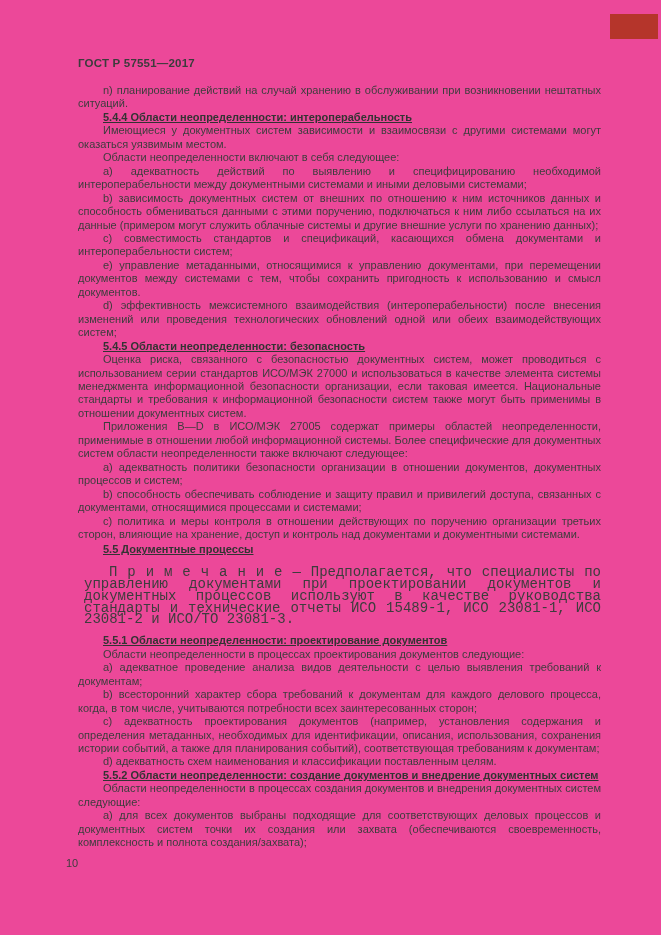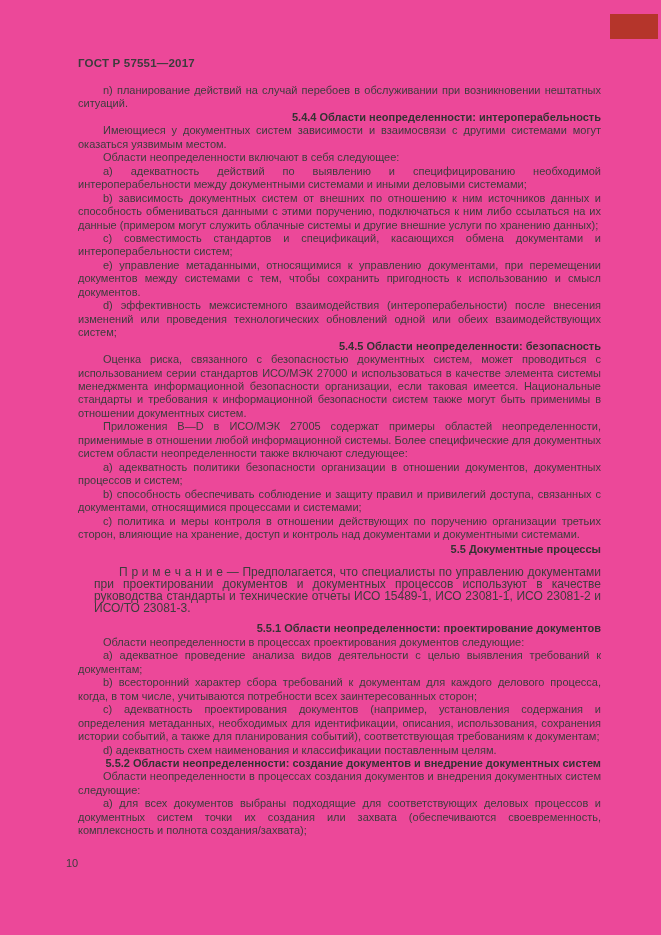--- a/index.html
+++ b/index.html
@@ -37,50 +37,52 @@
   .para {
     margin: 0;
     font-size: 11px;
     line-height: 13.45px;
     text-align: justify;
     text-indent: 25px;
     color: #3d3d3d;
   }
   .para.heading {
     font-weight: bold;
-    text-align: right;
+    text-align: left;
     color: #333333;
+    text-decoration: underline;
   }
   .para.heading.section {
     margin-top: 2px;
     margin-bottom: 5px;
   }
   .note {
-    margin: 10px 0 8px 16px;
-    font-size: 12px;
+    margin: 10px 0 8px 6px;
+    font-size: 14px;
     line-height: 11.9px;
     text-align: justify;
     text-indent: 25px;
     color: #3d3d3d;
+    font-family: Liberation Mono, monospace;
   }
   .page-number {
     position: absolute;
     top: 857px; left: 66px;
     font-size: 11px;
     color: #3d3d3d;
   }
 </style>
 </head>
 <body>
 
 <div class="page">
   <div class="red-stamp" style="background: rgb(181, 53, 43);"></div>
   <div class="doc-header">ГОСТ Р 57551—2017</div>
   <div class="content">
-      <p class="para">n) планирование действий на случай перебоев в обслуживании при возникновении нештатных ситуаций.</p>
+      <p class="para">n) планирование действий на случай хранению в обслуживании при возникновении нештатных ситуаций.</p>
       <p class="para heading">5.4.4 Области неопределенности: интероперабельность</p>
       <p class="para">Имеющиеся у документных систем зависимости и взаимосвязи с другими системами могут оказаться уязвимым местом.</p>
       <p class="para">Области неопределенности включают в себя следующее:</p>
       <p class="para">a) адекватность действий по выявлению и специфицированию необходимой интероперабельности между документными системами и иными деловыми системами;</p>
       <p class="para">b) зависимость документных систем от внешних по отношению к ним источников данных и способность обмениваться данными с этими поручению, подключаться к ним либо ссылаться на их данные (примером могут служить облачные системы и другие внешние услуги по хранению данных);</p>
       <p class="para">c) совместимость стандартов и спецификаций, касающихся обмена документами и интероперабельности систем;</p>
       <p class="para">e) управление метаданными, относящимися к управлению документами, при перемещении документов между системами с тем, чтобы сохранить пригодность к использованию и смысл документов.</p>
       <p class="para">d) эффективность межсистемного взаимодействия (интероперабельности) после внесения изменений или проведения технологических обновлений одной или обеих взаимодействующих систем;</p>
       <p class="para heading">5.4.5 Области неопределенности: безопасность</p>
       <p class="para">Оценка риска, связанного с безопасностью документных систем, может проводиться с использованием серии стандартов ИСО/МЭК 27000 и использоваться в качестве элемента системы менеджмента информационной безопасности организации, если таковая имеется. Национальные стандарты и требования к информационной безопасности систем также могут быть применимы в отношении документных систем.</p>

